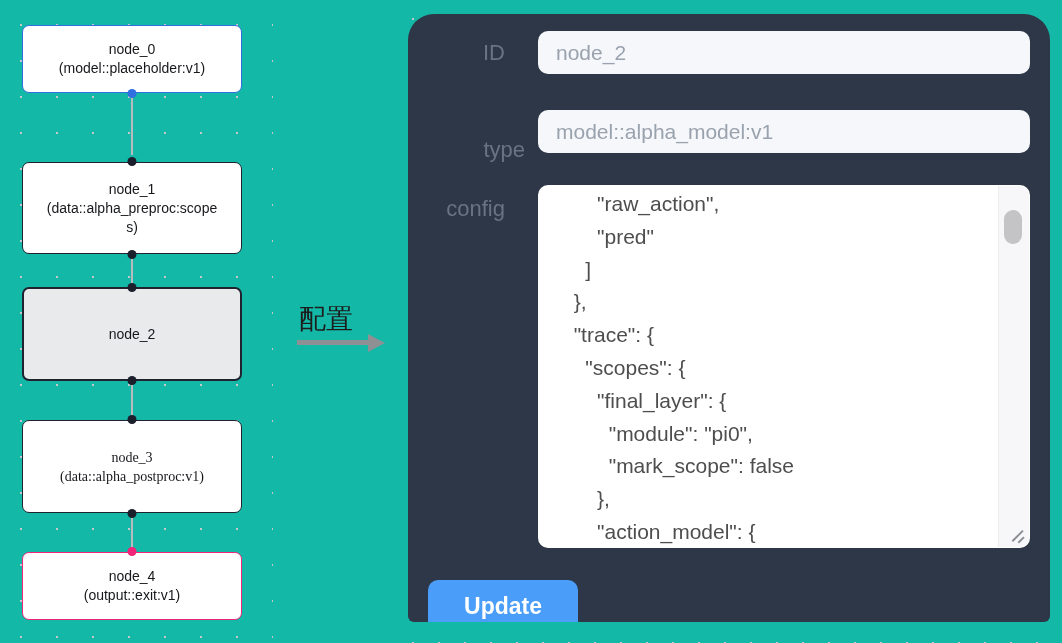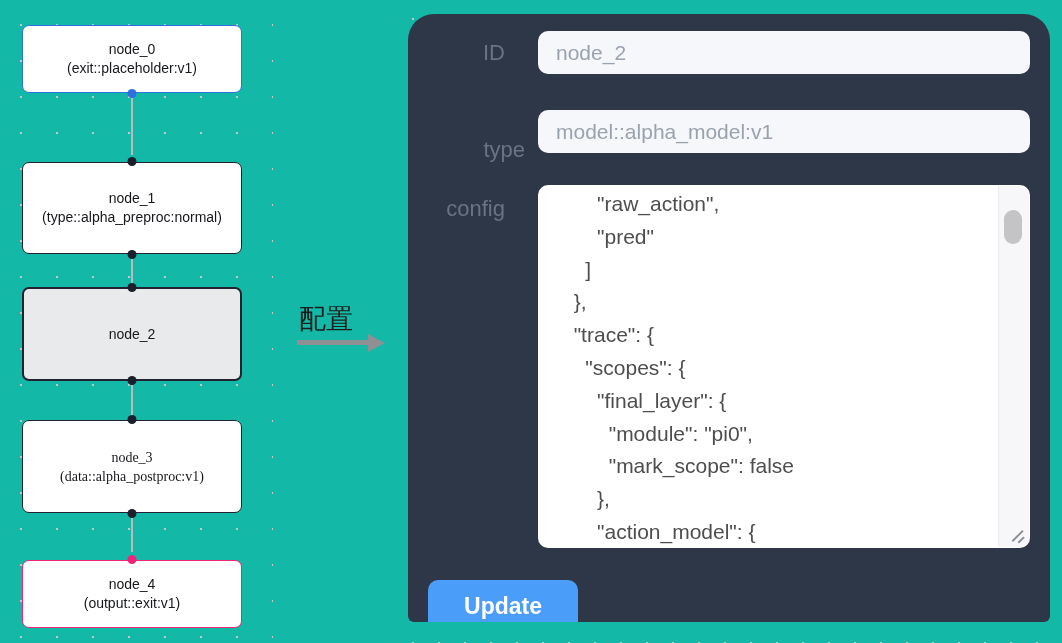--- a/index.html
+++ b/index.html
@@ -21,21 +21,21 @@
   
   .node{position:absolute;left:22px;width:220px;box-sizing:border-box;
     background:#fff;border:1.6px solid #20222f;border-radius:7px;z-index:2;
     display:flex;flex-direction:column;justify-content:center;align-items:center;
     text-align:center;padding:2px 18px;color:#17181c;font-size:14px;line-height:19px;}
   .node .ns{word-break:break-all;}
   .n0{top:25px;height:68px;}
   .n1{top:155px;height:92px;margin-top:7px;}
   .n2{top:287px;height:94px;border-width:2.2px;background:#e9eaec;}
   .n3{top:420px;height:93px;font-family:Liberation Serif, serif;}
-  .n4{top:552px;height:68px;margin-top:8px;}
+  .n4{top:552px;height:68px;}
   .handle{position:absolute;left:50%;width:9px;height:9px;border-radius:50%;
     transform:translateX(-50%);background:#1b1e2b;z-index:3;}
   .handle.top{top:-6px;} .handle.bottom{bottom:-6px;}
 
   
   .trans-label{position:absolute;left:299px;top:301px;font-size:27px;color:#1c1c1c;z-index:2;}
   .arrow-shaft{position:absolute;left:297px;top:340px;width:72px;height:5px;background:#8e9094;z-index:2;}
   .arrow-head{position:absolute;left:368px;top:333.5px;width:0;height:0;z-index:2;
     border-left:17px solid #8e9094;border-top:9px solid transparent;border-bottom:9px solid transparent;}
 
@@ -72,28 +72,28 @@
   <div class="canvas-left"></div>
   <div class="canvas-right"></div>
 
   <div class="edge e0" style="background: rgb(185, 186, 192);"></div>
   <div class="edge e1" style="background: rgb(185, 186, 192);"></div>
   <div class="edge e2" style="background: rgb(185, 186, 192);"></div>
   <div class="edge e3" style="background: rgb(185, 186, 192);"></div>
 
   <div class="node n0" style="border-color: rgb(47, 111, 224);">
     <div class="nt">node_0</div>
-    <div class="ns">(exit::placeholder:v1)</div>
+    <div class="ns">(model::placeholder:v1)</div>
     <span class="handle bottom" style="background: rgb(47, 111, 224);"></span>
   </div>
 
   <div class="node n1" style="border-color: rgb(32, 34, 47);">
     <span class="handle top"></span>
     <div class="nt">node_1</div>
-    <div class="ns">(type::alpha_preproc:normal)</div>
+    <div class="ns">(data::alpha_preproc:scopes)</div>
     <span class="handle bottom"></span>
   </div>
 
   <div class="node n2 selected" style="border-color: rgb(32, 34, 47);">
     <span class="handle top"></span>
     <div class="nt">node_2</div>
     <span class="handle bottom"></span>
   </div>
 
   <div class="node n3" style="border-color: rgb(32, 34, 47);">

